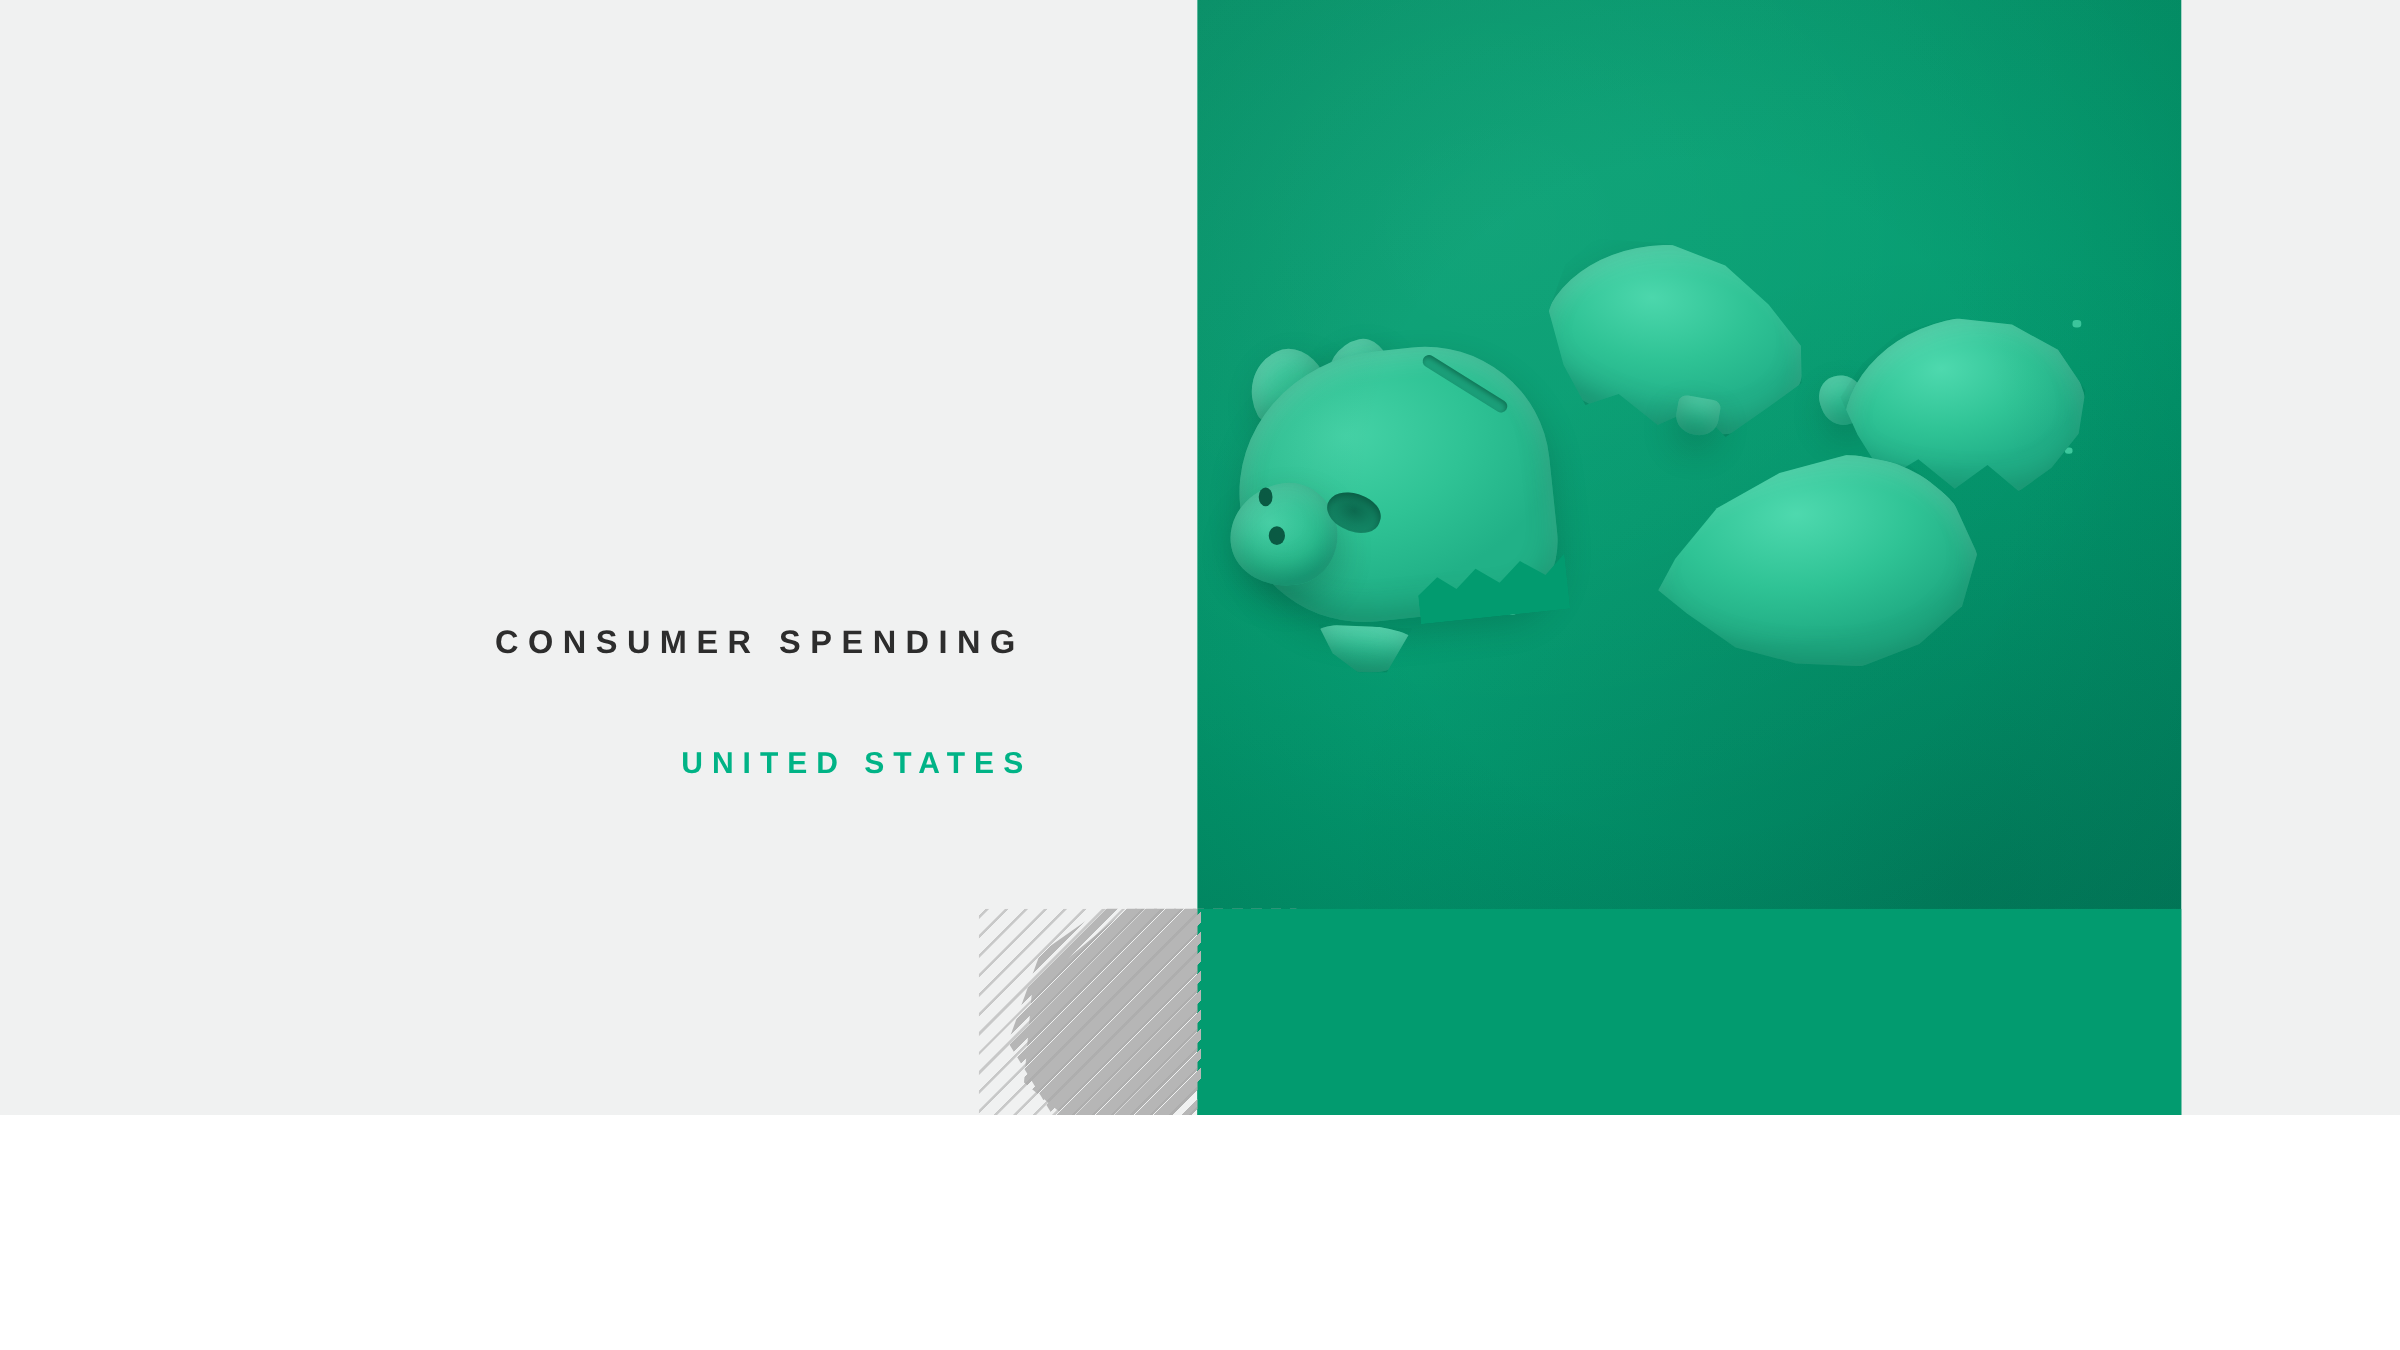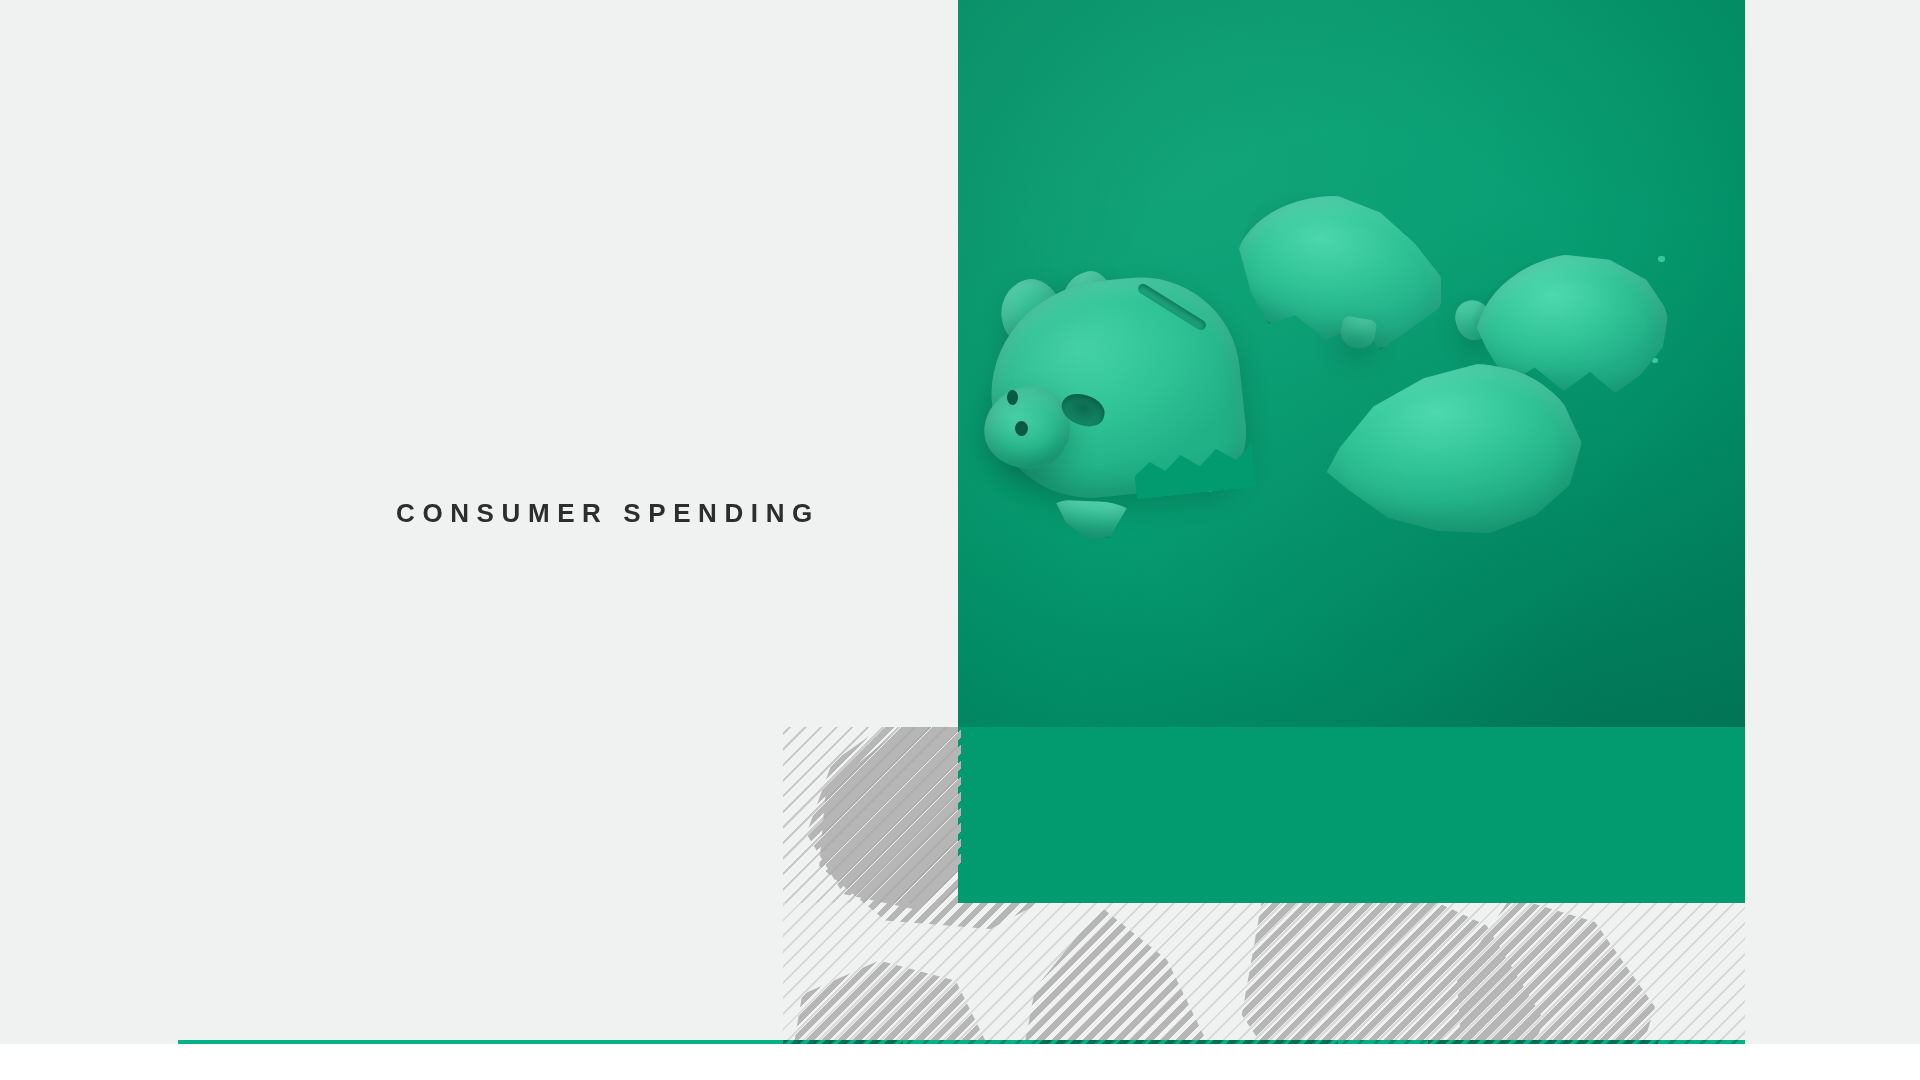--- a/index.html
+++ b/index.html
@@ -9,21 +9,21 @@
     background: #ffffff;
   }
   body {
     font-family: "Liberation Sans", sans-serif;
   }
 
   
   #slide {
     position: relative;
     width: 1920px;
-    height: 1044px;
+    height: 892px;
     overflow: hidden;
     background: #f0f1f1;
   }
 
   
   #photo-panel {
     position: absolute;
     left: 958px;
     top: 0px;
     width: 787px;
@@ -356,20 +356,21 @@
     <div id="pig-eye"></div>
     <div id="pig-nostril-a"></div>
 
     <div class="shard" id="shard-chin"></div>
 
     <div class="vignette"></div>
   </div>
 
   <div id="headline-block">
     <h1 id="page-title">CONSUMER SPENDING</h1>
+    <h2 id="page-subtitle">UNITED STATES</h2>
   </div>
 
   <div id="hatch-region">
     <div class="hatch-layer" id="hatch-base"></div>
 
     <div class="hatch-dark" id="hatch-shape-1"></div>
     <div class="hatch-dark" id="hatch-shape-5"></div>
     <div class="hatch-dark" id="hatch-shape-2"></div>
     <div class="hatch-dark" id="hatch-shape-3"></div>
     <div class="hatch-dark" id="hatch-shape-4"></div>

